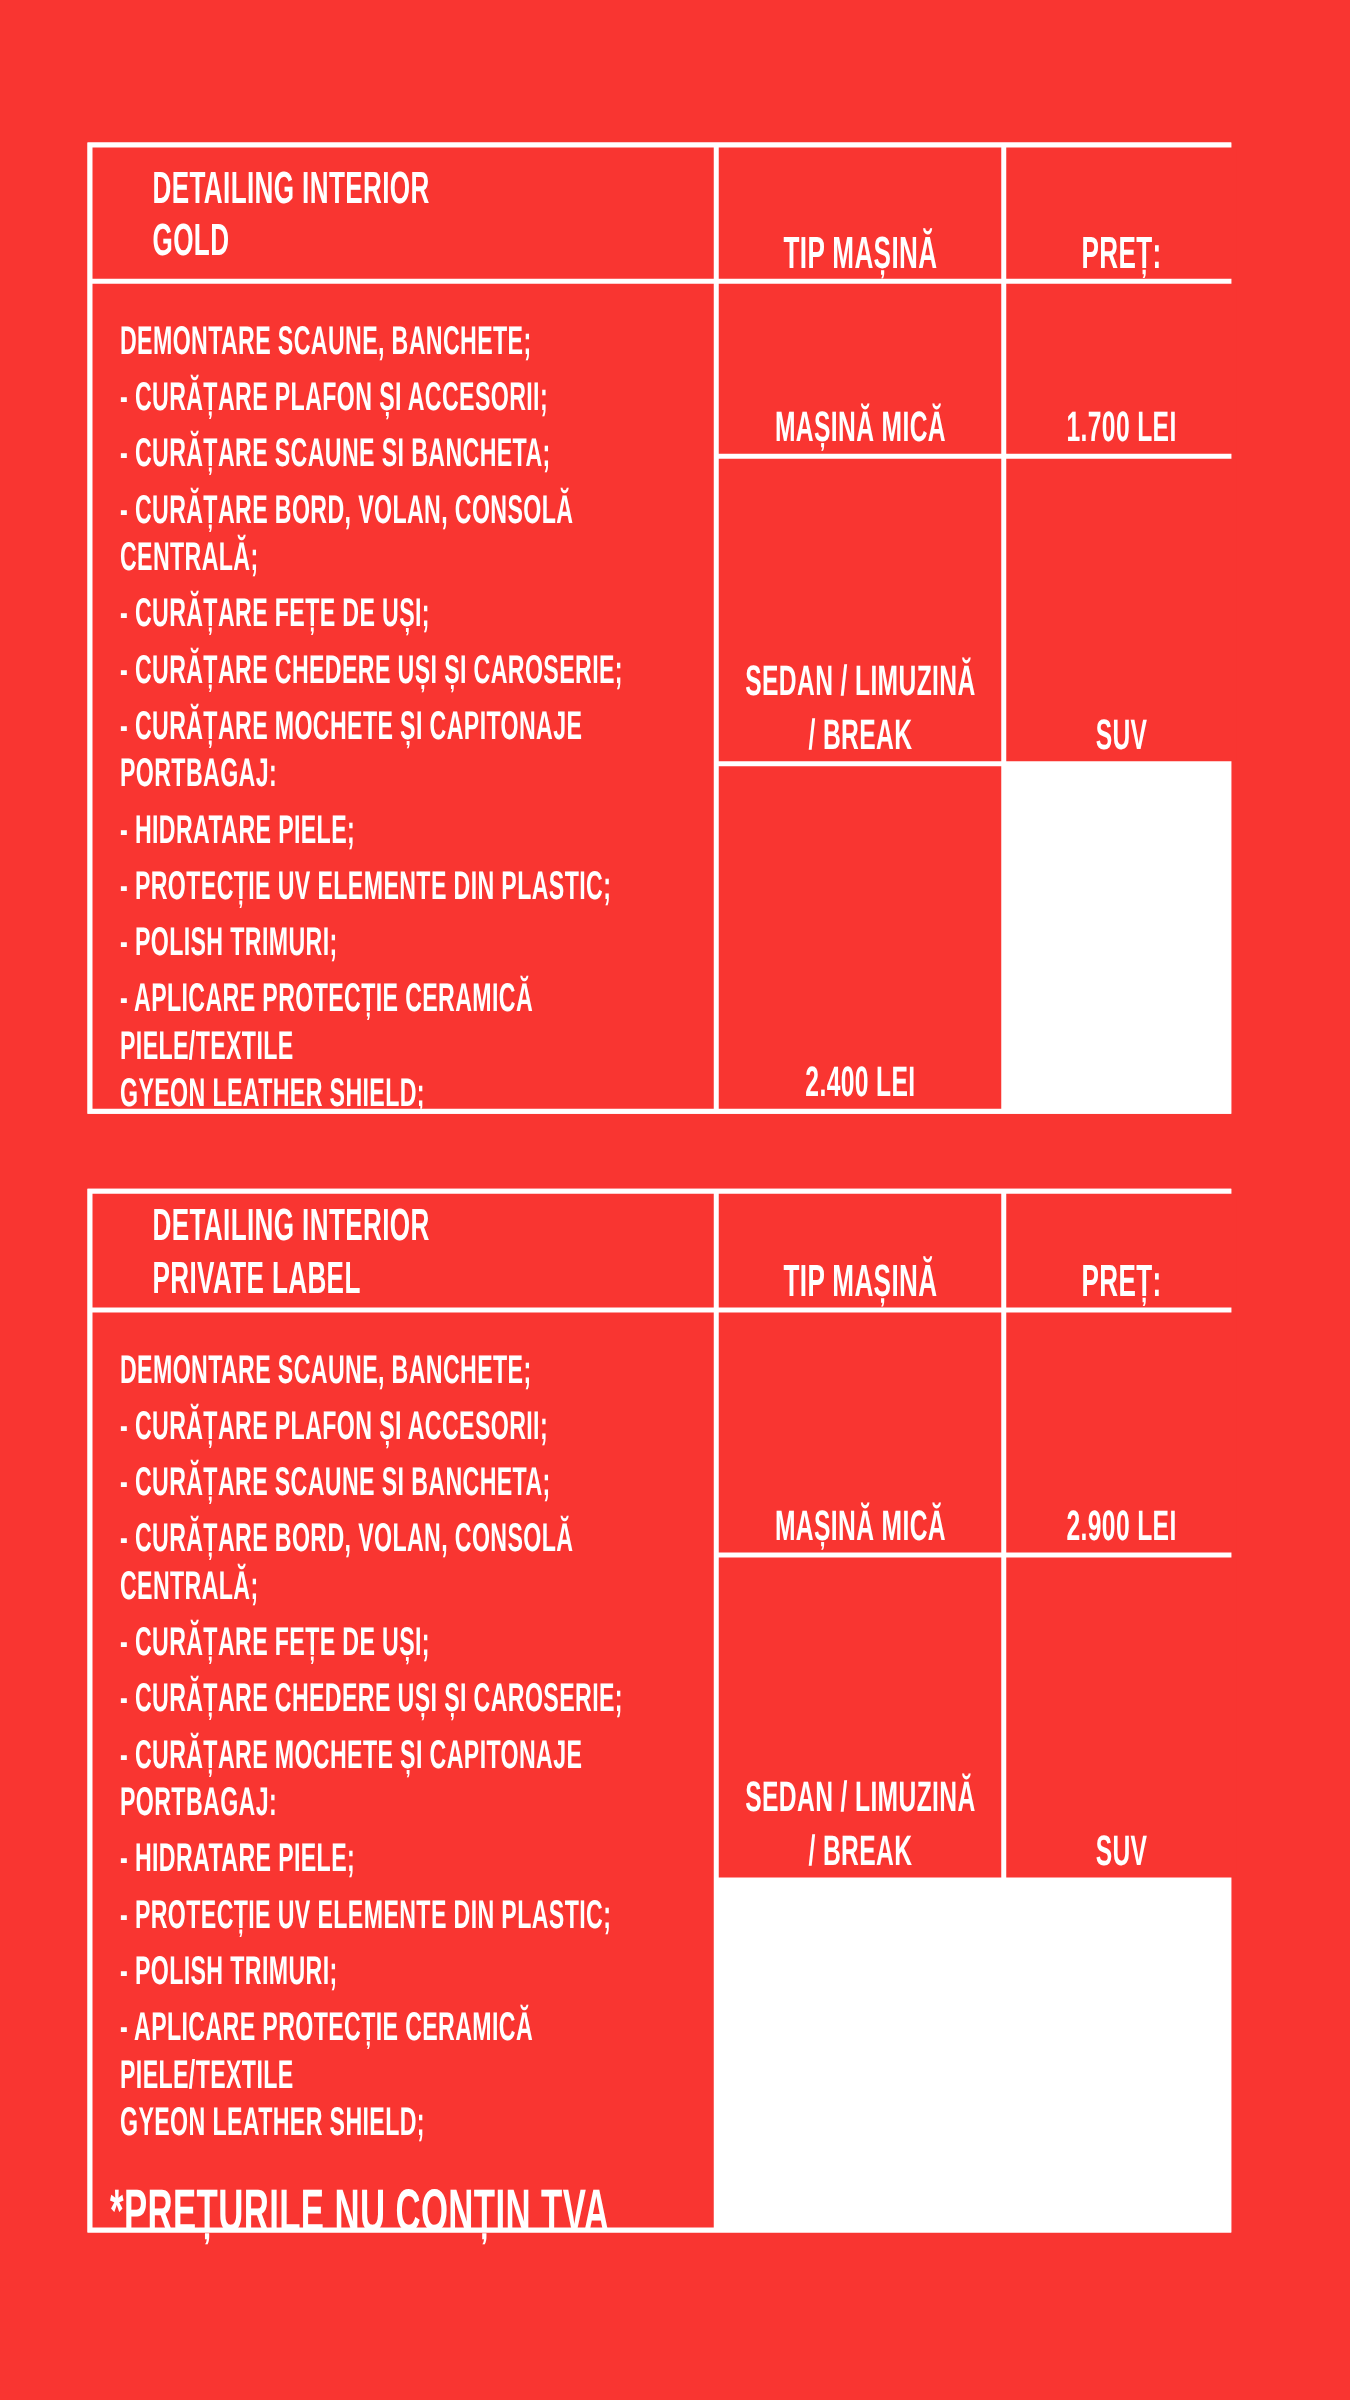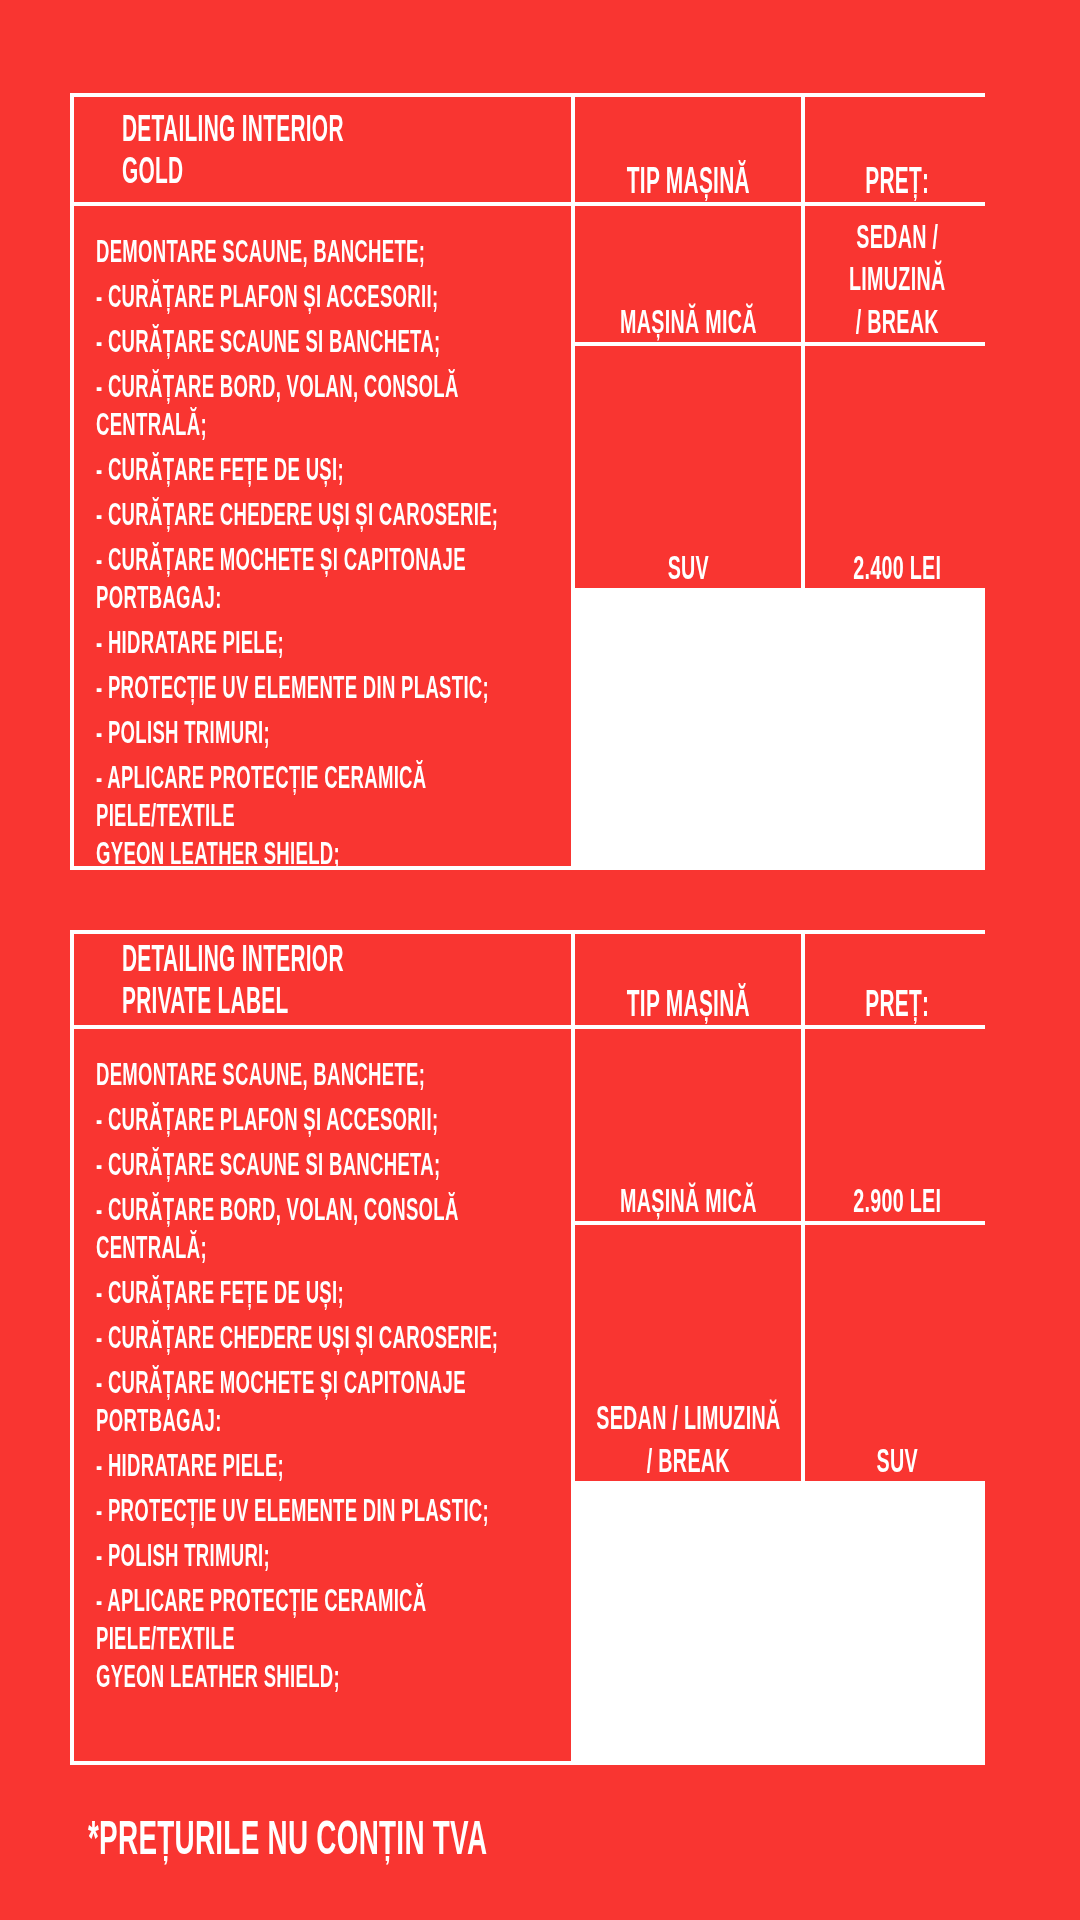--- a/index.html
+++ b/index.html
@@ -10,21 +10,21 @@
   body{
     width:1080px;height:1920px;
     background:var(--red);
     font-family:"Liberation Sans","DejaVu Sans",sans-serif;
     font-weight:bold;
     color:var(--white);
     overflow:hidden;
     position:relative;
     -webkit-font-smoothing:antialiased;
   }
-  .canvas{position:absolute;inset:0;}
+  .canvas{position:absolute;inset:0;margin-top:21px;}
 
   
   .gx{
     display:inline-block;
     width:172%;
     transform:scaleX(0.58);
     transform-origin:left top;
     white-space:pre-line;
     letter-spacing:0.5px;
   }
@@ -65,21 +65,21 @@
     padding:26px 8px 0 22px;
     font-size:32px;
     line-height:38px;
     overflow:hidden;
   }
   .service-item{display:block;margin-bottom:7px;}
 
   .footer-note{
     position:absolute;
     left:88px;
-    top:1810px;
+    top:1721px;
     font-size:48px;
   }
 </style>
 </head>
 <body>
 
 <div class="canvas">
 
   <section class="price-table" id="table-gold">
     <div class="cell title-cell th">
@@ -102,20 +102,23 @@
         <div class="service-item"><span class="gx">- CURĂȚARE MOCHETE ȘI CAPITONAJE PORTBAGAJ:</span></div>
         <div class="service-item"><span class="gx">- HIDRATARE PIELE;</span></div>
         <div class="service-item"><span class="gx">- PROTECȚIE UV ELEMENTE DIN PLASTIC;</span></div>
         <div class="service-item"><span class="gx">- POLISH TRIMURI;</span></div>
         <div class="service-item"><span class="gx">- APLICARE PROTECȚIE CERAMICĂ PIELE/TEXTILE
 GYEON LEATHER SHIELD;</span></div>
       </div>
 
     <div class="cell center type-cell">
       <span class="gx-c">MAȘINĂ MICĂ</span>
+    </div>
+    <div class="cell center price-cell">
+      <span class="gx-c">1.700 LEI</span>
     </div>
 
     <div class="cell center type-cell">
       <span class="gx-c">SEDAN / LIMUZINĂ
 / BREAK</span>
     </div>
 
     <div class="cell center type-cell">
       <span class="gx-c">SUV</span>
     </div>

